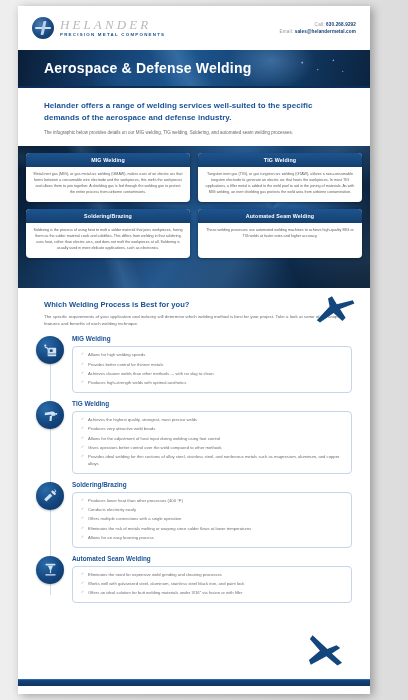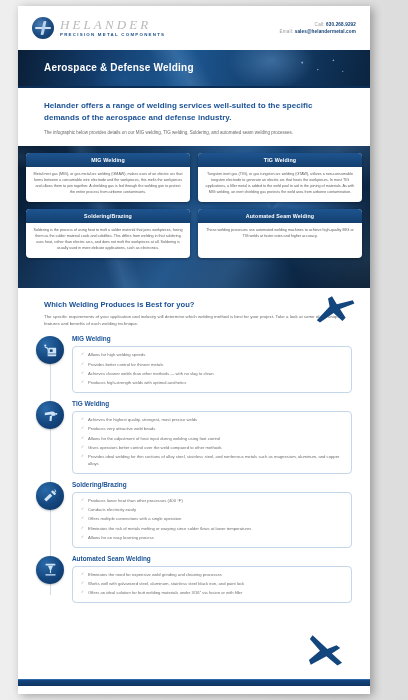--- a/index.html
+++ b/index.html
@@ -77,21 +77,21 @@
     content:""; position:absolute; right:6%; top:18%;
     width:52px; height:22px;
     background:
       radial-gradient(circle 1.4px at 10% 30%, rgba(190,220,250,.9), transparent),
       radial-gradient(circle 1.1px at 40% 62%, rgba(190,220,250,.8), transparent),
       radial-gradient(circle 1.2px at 70% 20%, rgba(190,220,250,.85), transparent),
       radial-gradient(circle 1px at 88% 70%, rgba(190,220,250,.7), transparent);
   }
   .hero-title {
     position: relative; z-index: 2;
-    color: #fff; font-size: 10px; font-weight: 700;
+    color: #fff; font-size: 14px; font-weight: 700;
     padding: 0 0 0 26px; line-height: 36px; letter-spacing: .2px; border-radius: 10px;
   }
   .hero-rule { height: 2px; background: #0c2f57; }
 
   
   .intro { padding: 12px 26px 9px 26px; border-radius: 26px; }
   .intro-head {
     color: #1b5296; font-size: 8px; font-weight: 700; line-height: 1.5;
     letter-spacing: .05px;
   }
@@ -242,21 +242,21 @@
           </div>
           <div class="card">
             <div class="card-head">Automated Seam Welding</div>
             <div class="card-body">These welding processes use automated welding machines to achieve high-quality MIG or TIG welds at faster rates and higher accuracy.</div>
           </div>
         </div>
       </div>
     </div>
 
     <div class="which">
-      <div class="which-title">Which Welding Produces is Best for you?</div>
+      <div class="which-title">Which Welding Process is Best for you?</div>
       <div class="which-sub">The specific requirements of your application and industry will determine which welding method is best for your project. Take a look at some of the unique features and benefits of each welding technique.</div>
       <svg class="jet-top" viewBox="0 0 100 72">
         <path fill="currentColor" d="M2 64 L34 30 L30 10 L40 4 L52 24 L92 14 L96 22 L60 36 L74 58 L66 66 L44 46 L10 70 Z"></path>
       </svg>
     </div>
 
     <div class="plist">
       <div class="connector"></div>
 
       <div class="pitem">

